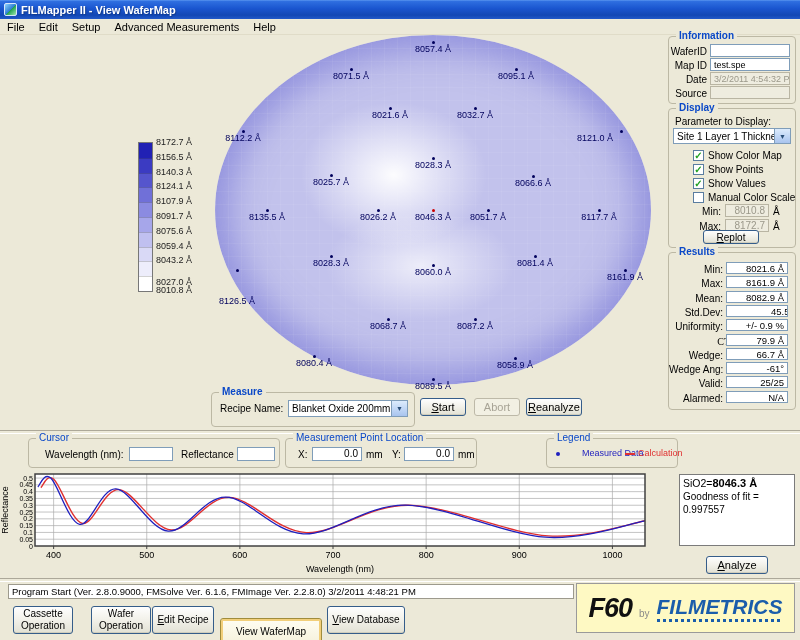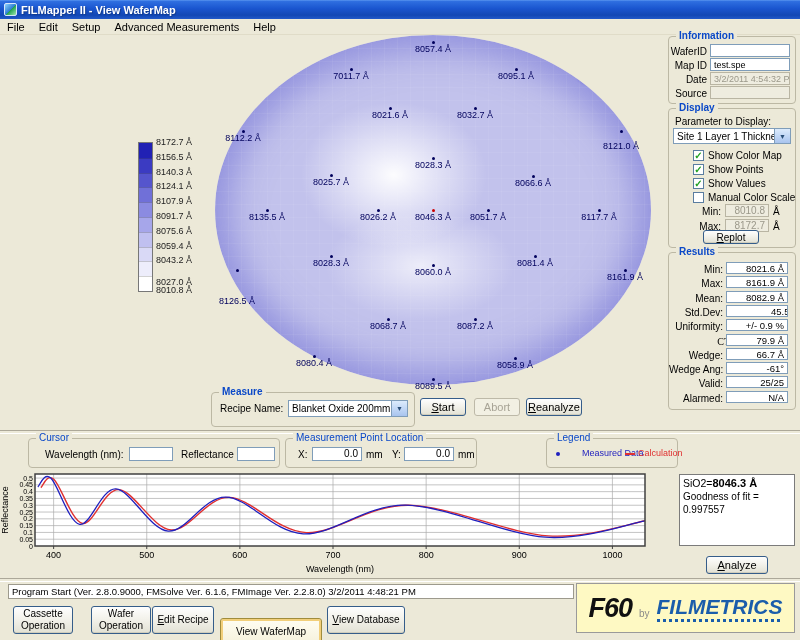--- a/index.html
+++ b/index.html
@@ -121,31 +121,31 @@
     <span class="menu-item">Advanced Measurements</span>
     <span class="menu-item">Help</span>
   </div>
 
 <div id="map-region" class="abs">
   <div id="wafer"></div>
   <div id="wafer-points">
       <div class="wpt-dot" style="left: 432px; top: 8px;"></div>
       <div class="wpt-label" style="left: 433px; top: 11px;">8057.4 Å</div>
       <div class="wpt-dot" style="left: 350px; top: 35px;"></div>
-      <div class="wpt-label" style="left: 351px; top: 38px;">7011.7 Å</div>
+      <div class="wpt-label" style="left: 351px; top: 38px;">8071.5 Å</div>
       <div class="wpt-dot" style="left: 515px; top: 35px;"></div>
       <div class="wpt-label" style="left: 516px; top: 38px;">8095.1 Å</div>
       <div class="wpt-dot" style="left: 389px; top: 74px;"></div>
       <div class="wpt-label" style="left: 390px; top: 77px;">8021.6 Å</div>
       <div class="wpt-dot" style="left: 474px; top: 74px;"></div>
       <div class="wpt-label" style="left: 475px; top: 77px;">8032.7 Å</div>
       <div class="wpt-dot" style="left: 242px; top: 97px;"></div>
       <div class="wpt-label" style="left: 243px; top: 100px;">8112.2 Å</div>
       <div class="wpt-dot" style="left: 620px; top: 97px;"></div>
-      <div class="wpt-label" style="left: 621px; top: 100px; margin-top: 8px;">8121.0 Å</div>
+      <div class="wpt-label" style="left: 595px; top: 100px;">8121.0 Å</div>
       <div class="wpt-dot" style="left: 432px; top: 124px;"></div>
       <div class="wpt-label" style="left: 433px; top: 127px;">8028.3 Å</div>
       <div class="wpt-dot" style="left: 330px; top: 141px;"></div>
       <div class="wpt-label" style="left: 331px; top: 144px;">8025.7 Å</div>
       <div class="wpt-dot" style="left: 532px; top: 142px;"></div>
       <div class="wpt-label" style="left: 533px; top: 145px;">8066.6 Å</div>
       <div class="wpt-dot" style="left: 266px; top: 176px;"></div>
       <div class="wpt-label" style="left: 267px; top: 179px;">8135.5 Å</div>
       <div class="wpt-dot" style="left: 377px; top: 176px;"></div>
       <div class="wpt-label" style="left: 378px; top: 179px;">8026.2 Å</div>

